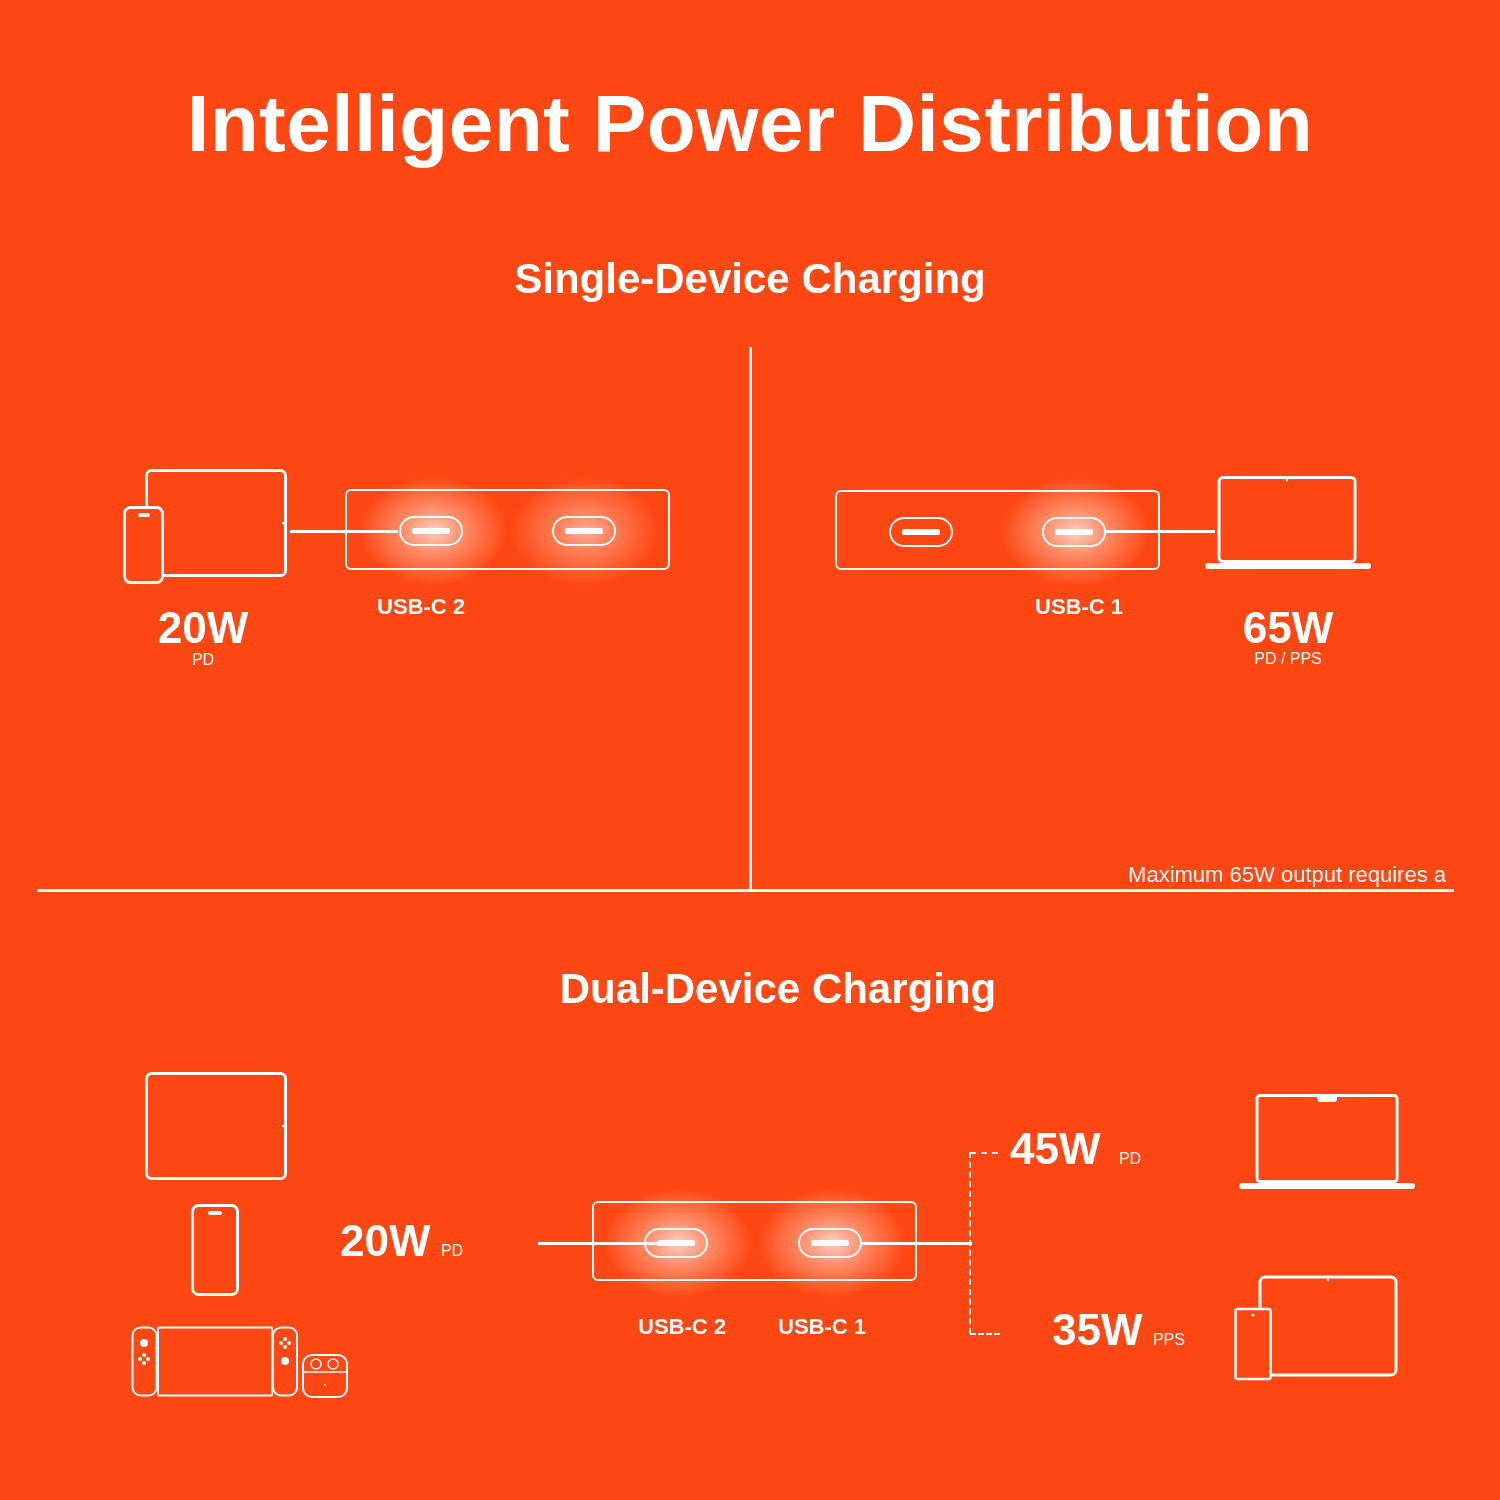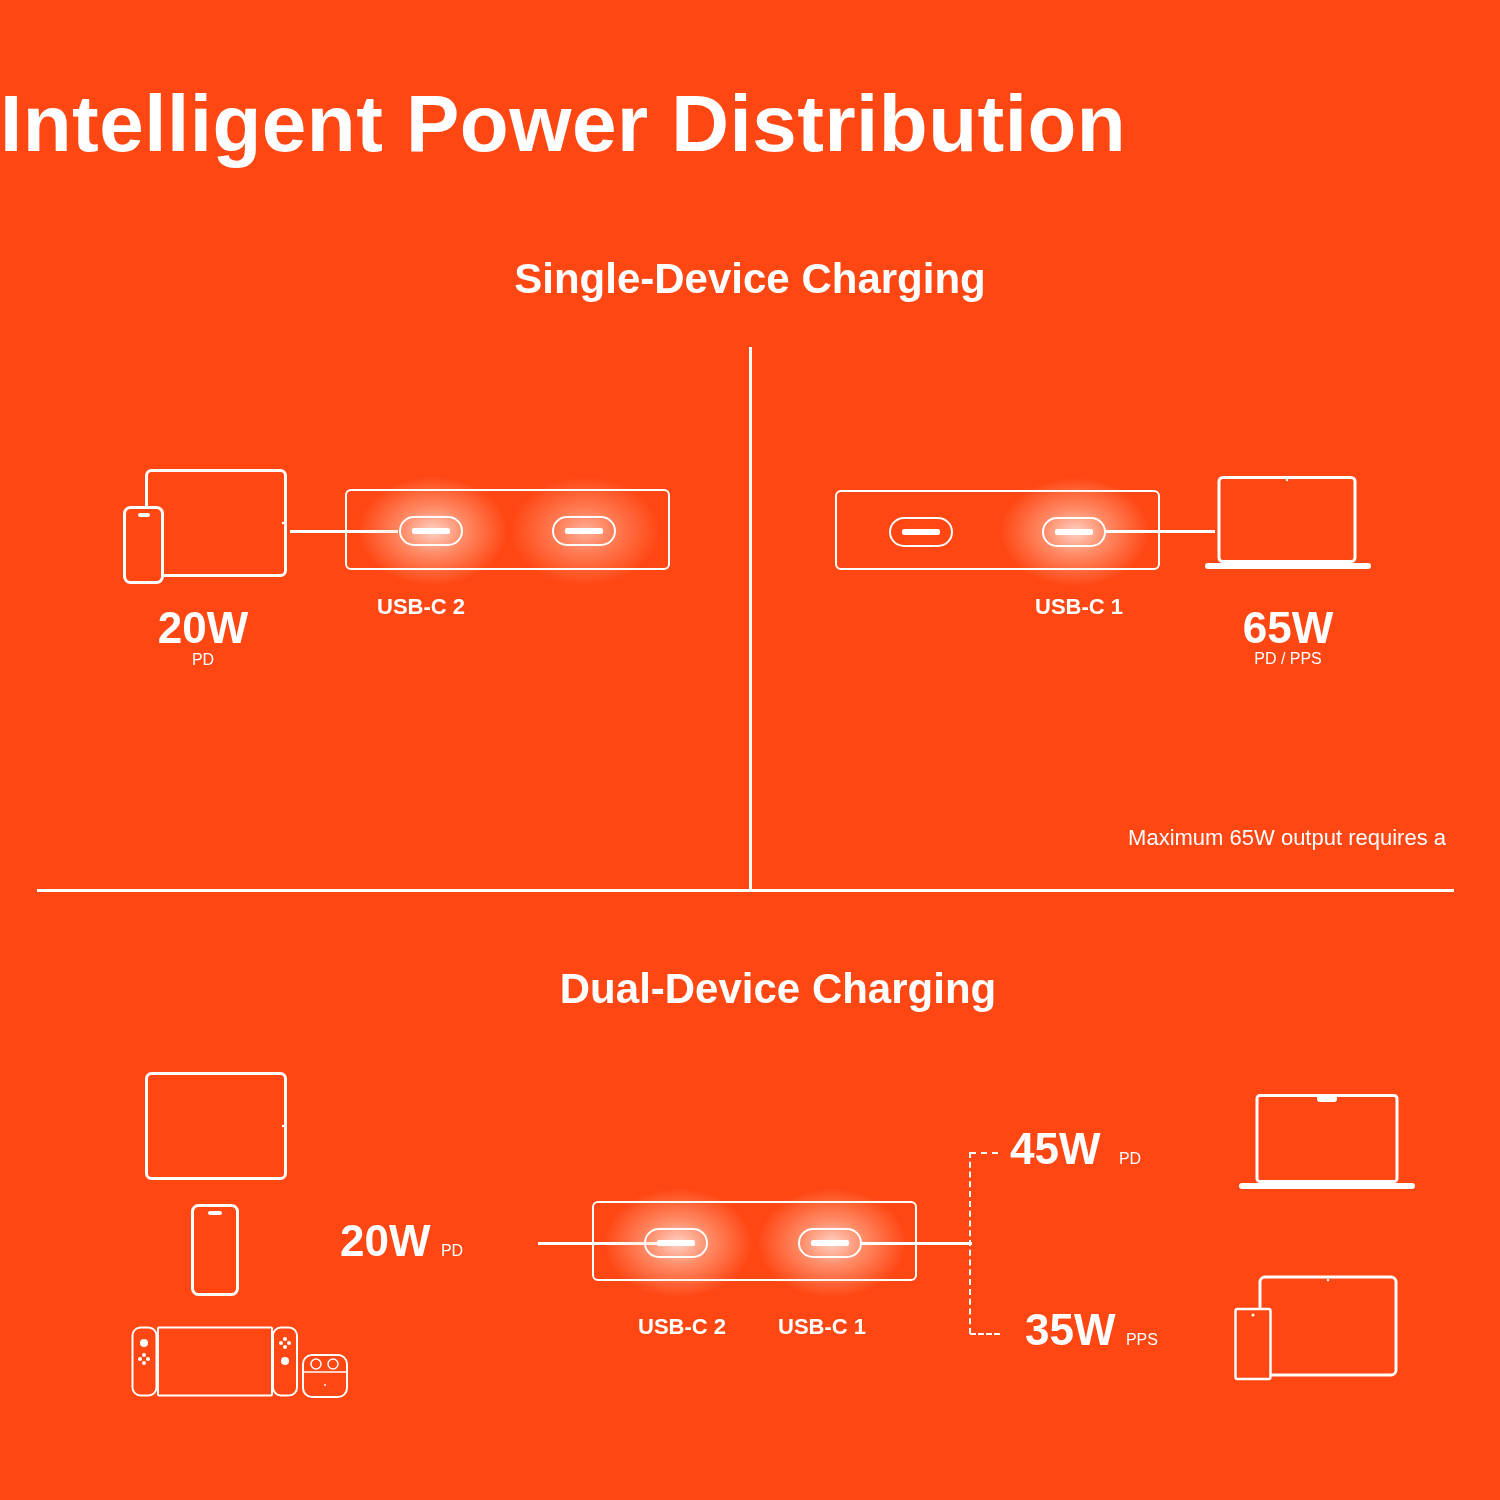--- a/index.html
+++ b/index.html
@@ -1,19 +1,19 @@
 <!DOCTYPE html>
 <html><head>
 <meta charset="utf-8">
 <style>
   html, body { margin:0; padding:0; }
   body { width:1500px; height:1500px; background:#FF4714; position:relative; overflow:hidden;
          font-family:"Liberation Sans", "DejaVu Sans", sans-serif; color:#fff; }
   .abs { position:absolute; }
-  .title { left:0; width:1500px; top:78px; font-size:80px; font-weight:bold; letter-spacing:0.5px; }
+  .title { left:0; width:1500px; top:78px; text-align:center; font-size:80px; font-weight:bold; letter-spacing:0.5px; }
   .section-title { left:0; width:1500px; text-align:center; font-size:42px; font-weight:bold; }
   .vdiv { left:749px; top:347px; width:3px; height:545px; background:#fff; }
   .hdiv { left:37px; top:889px; width:1417px; height:3px; background:#fff; }
   .hub { border:2.5px solid #fff; border-radius:6px; box-sizing:border-box; }
   .port { width:64px; height:30px; border:2.5px solid #fff; border-radius:15px; box-sizing:border-box; }
   .port::after { content:""; position:absolute; left:11px; right:11px; top:50%; height:6px; margin-top:-3px; background:#fff; border-radius:2px; }
   .port { position:absolute; }
   .glow { position:absolute; width:150px; height:110px; border-radius:50%;
           background:radial-gradient(ellipse at center, rgba(255,255,255,0.75) 0%, rgba(255,220,200,0.45) 30%, rgba(255,120,80,0.0) 70%); }
   .line { position:absolute; background:#fff; height:2.5px; }
@@ -62,21 +62,21 @@
 <div class="line" style="left:1105px;top:530px;width:110px;"></div>
 <svg style="left:1205px;top:476px;" width="168" height="96">
   <rect x="14" y="1.5" width="136" height="84" rx="4" fill="none" stroke="#fff" stroke-width="3"></rect>
   <circle cx="82" cy="4" r="1.2" fill="#fff"></circle>
   <rect x="0" y="87" width="166" height="6" rx="3" fill="#fff"></rect>
 </svg>
 <div class="abs label-sm" style="left:1035px;top:578px;">USB-C 1</div>
 <div class="abs watt" style="left:1218px;top:603px;width:140px;text-align:center;">65W</div>
 <div class="abs proto" style="left:1208px;top:650px;width:160px;text-align:center;">PD / PPS</div>
 
-<div class="abs note" style="top:823px;text-align:center;">
+<div class="abs note" style="top:860px;text-align:center;">
   <div style="padding-right:6px;">Maximum 65W output requires a</div>
 </div>
 
 <div class="abs section-title" style="top:965px;margin-left:28px;">Dual-Device Charging</div>
 
 <svg style="left:145px;top:1072px;" width="142" height="108">
   <rect x="1.5" y="1.5" width="139" height="105" rx="5" fill="none" stroke="#fff" stroke-width="3"></rect>
   <circle cx="138" cy="54" r="1.2" fill="#fff"></circle>
 </svg>
 <svg style="left:191px;top:1204px;" width="48" height="92">
@@ -123,21 +123,21 @@
 <div class="abs label-sm" style="left:778px;top:1298px;">USB-C 1</div>
 
 <div class="dash-v" style="left:969px;top:1152px;height:182px;"></div>
 <div class="dash-h" style="left:970px;top:1152px;width:28px;"></div>
 <div class="dash-h" style="left:970px;top:1333px;width:30px;"></div>
 
 <div class="abs" style="left:1010px;top:1124px;">
   <span class="watt">45W</span>
   <span class="proto" style="margin-left:14px;">PD</span>
 </div>
-<div class="abs" style="left:1025px;top:1305px;">
+<div class="abs" style="left:1052px;top:1305px;">
   <span class="watt">35W</span>
   <span class="proto" style="margin-left:6px;">PPS</span>
 </div>
 
 <svg style="left:1239px;top:1094px;" width="176" height="96">
   <rect x="18" y="1.5" width="140" height="86" rx="3" fill="none" stroke="#fff" stroke-width="3"></rect>
   <path d="M78 2 h20 v3 a3 3 0 0 1 -3 3 h-14 a3 3 0 0 1 -3 -3z" fill="#fff"></path>
   <rect x="0" y="89" width="176" height="6" rx="3" fill="#fff"></rect>
 </svg>
 <svg style="left:1234px;top:1275px;" width="164" height="106">

